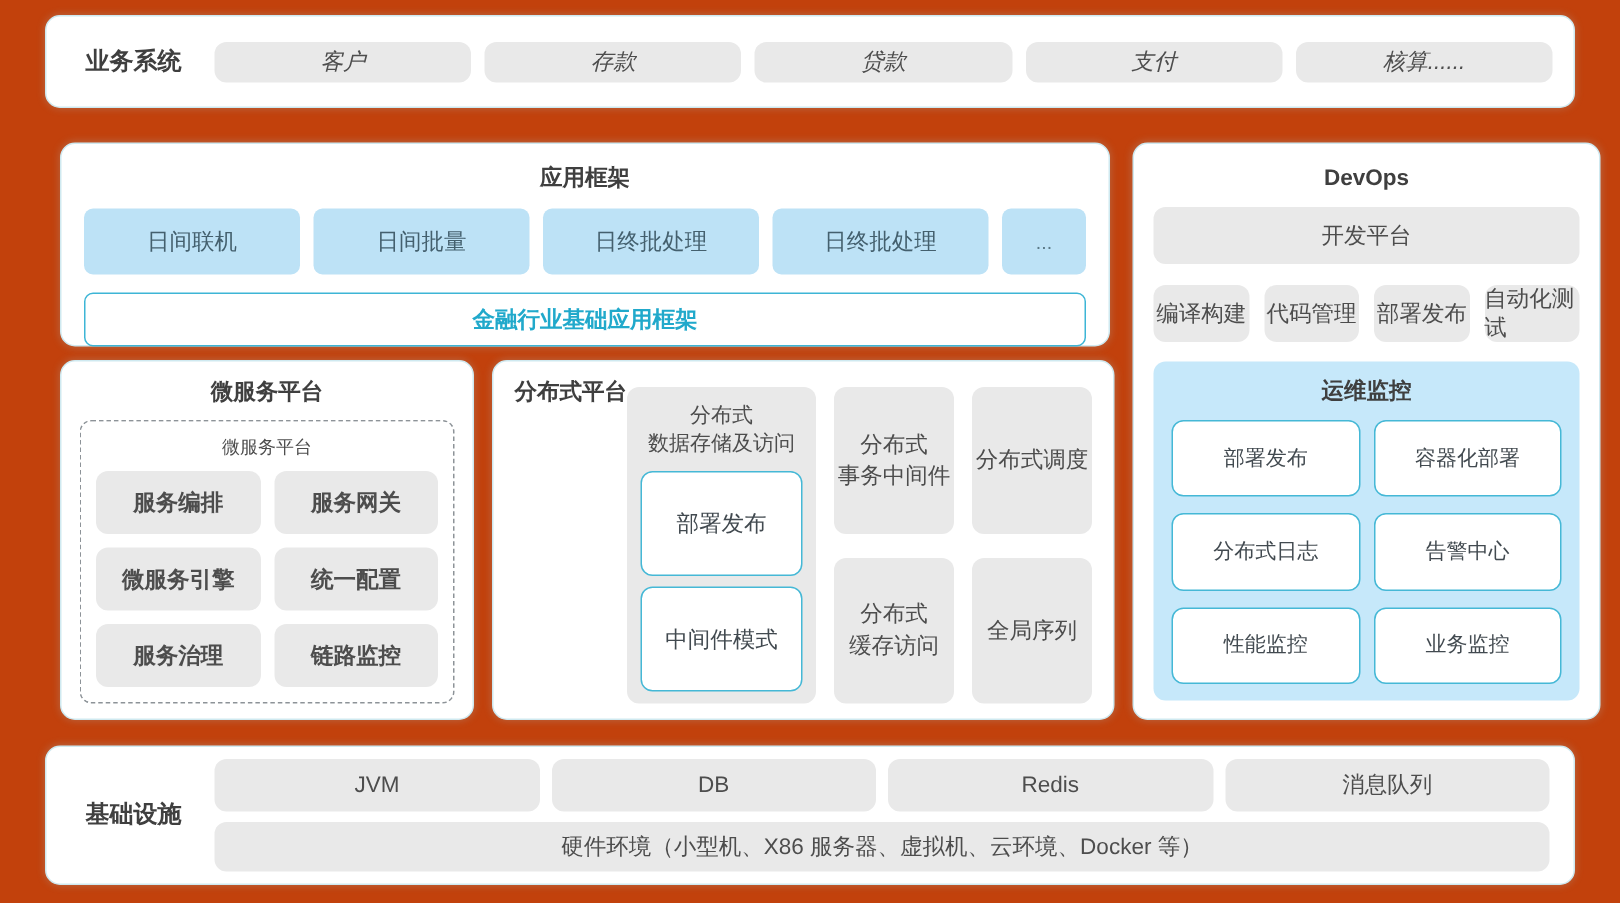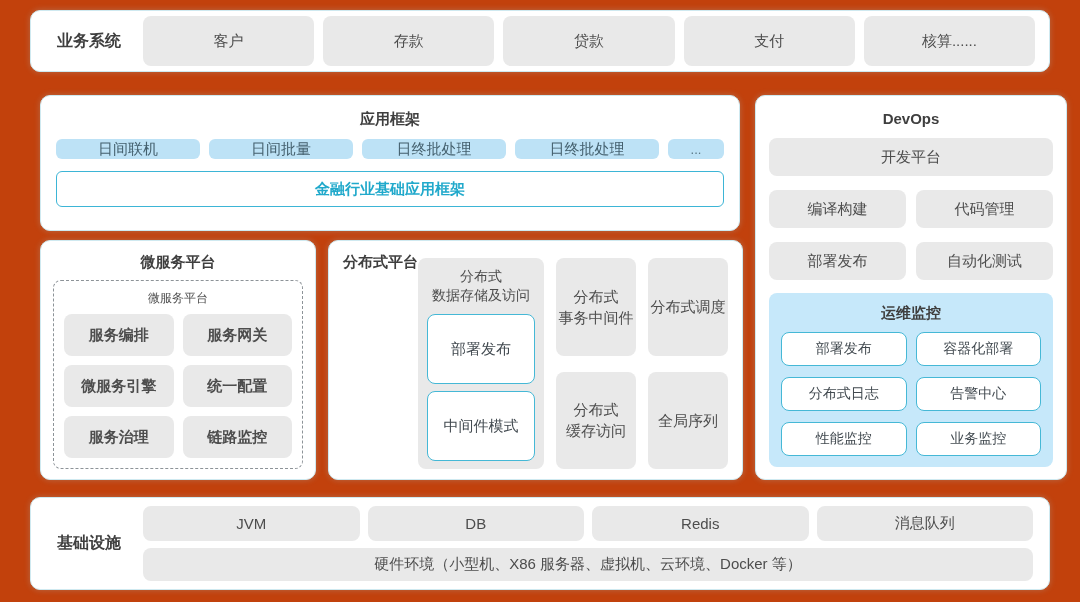--- a/index.html
+++ b/index.html
@@ -17,36 +17,36 @@
   .blue-box { background:#bde2f6; border-radius:6px; display:flex; align-items:center;
     justify-content:center; font-size:15px; color:#44606e; }
   .teal-box { background:#ffffff; border:1px solid #45b8d6; border-radius:8px;
     display:flex; align-items:center; justify-content:center; font-size:14px; color:#424a50; }
 
   
   .top-panel { left:30px; top:10px; width:1020px; height:62px; display:flex;
     align-items:center; padding:0 14px; gap:10px; }
   .side-label { width:88px; flex:none; text-align:center; font-size:16px; font-weight:600; color:#3f3f3f; }
   .top-items { flex:1; display:flex; gap:9px; }
-  .top-items .gray-box { flex:1; height:50px; }
+  .top-items .gray-box { flex:1; height:27px;font-style:italic; }
 
   
   .af-panel { left:40px; top:95px; width:700px; height:136px; padding:12px 15px 10px; }
   .af-row { display:flex; gap:9px; margin-top:9px; }
-  .af-row .blue-box { flex:1; height:20px;text-align:right; }
+  .af-row .blue-box { flex:1; height:44px;text-align:right; }
   .af-row .blue-box.dots { flex:none; width:56px; font-size:13px; color:#5a7886; }
   .af-base { margin-top:12px; height:36px; border:1px solid #3db5d6; border-radius:6px;
     display:flex; align-items:center; justify-content:center; font-size:15px;
     font-weight:600; color:#21a9cb; background:#fff; }
 
   
   .devops-panel { left:755px; top:95px; width:312px; height:385px; padding:12px 13px;
     display:flex; flex-direction:column; }
   .devops-platform { height:38px; margin-top:8px; }
-  .devops-grid { display:grid; grid-template-columns:1fr 1fr; gap:14px 10px; margin-top:14px; }
+  .devops-grid { display:grid; grid-template-columns:1fr 1fr 1fr 1fr; gap:14px 10px; margin-top:14px; }
   .devops-grid .gray-box { height:38px; }
   .monitor { margin-top:13px; flex:1; background:#c6e8fa; border-radius:8px; padding:9px 12px 11px;
     display:flex; flex-direction:column; }
   .monitor-grid { display:grid; grid-template-columns:1fr 1fr; gap:11px 9px; margin-top:8px; flex:1; }
   .monitor-grid .teal-box { min-height:30px; }
 
   
   .ms-panel { left:40px; top:240px; width:276px; height:240px; padding:10px 12px;
     display:flex; flex-direction:column; }
   .ms-dashed { margin-top:7px; flex:1; border:1px dashed #8d9398; border-radius:8px;

